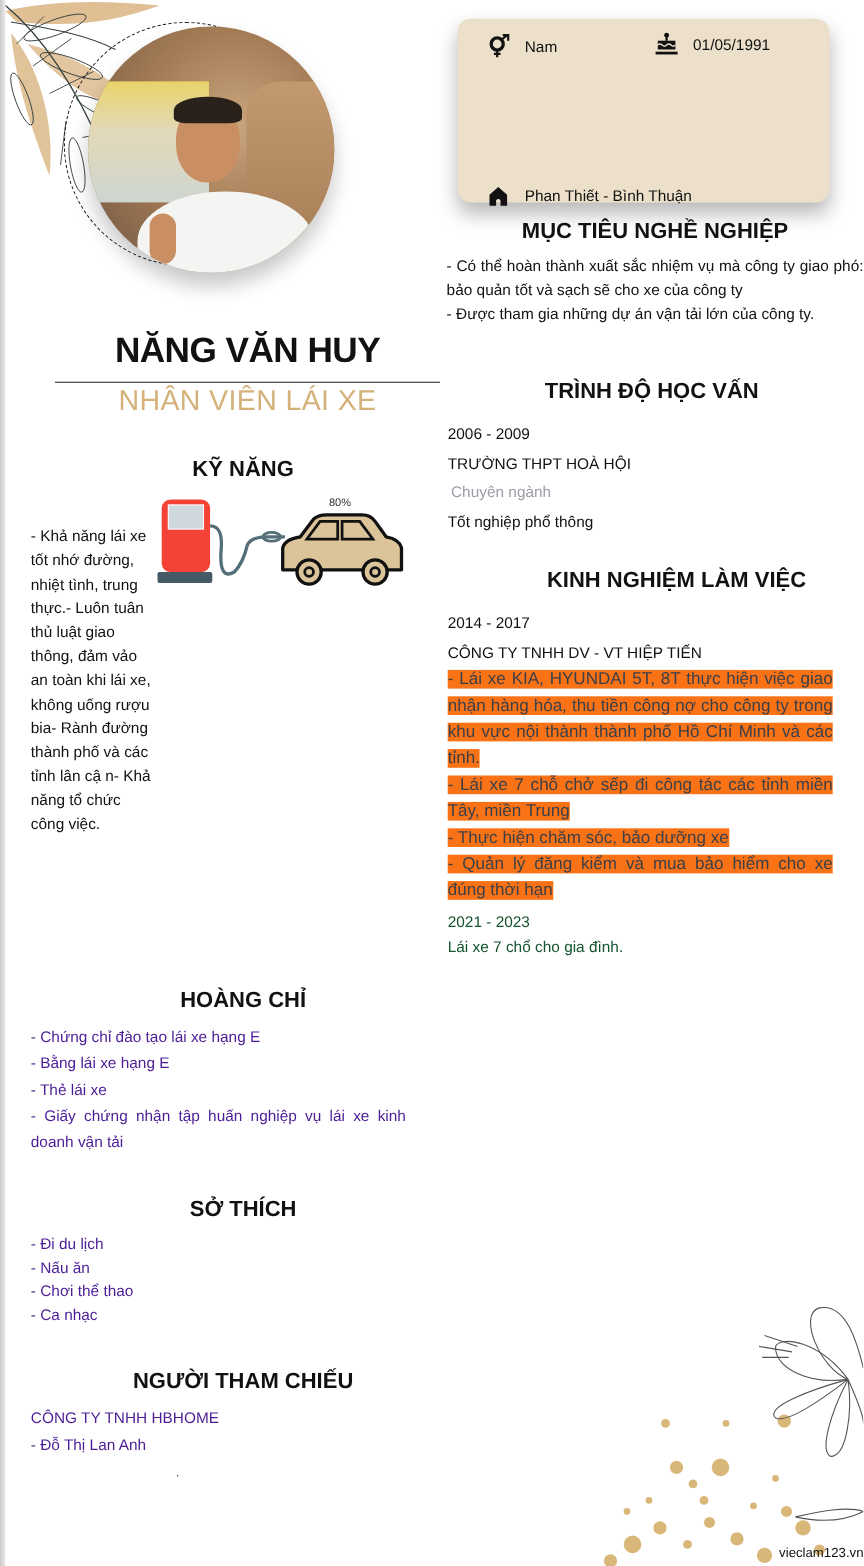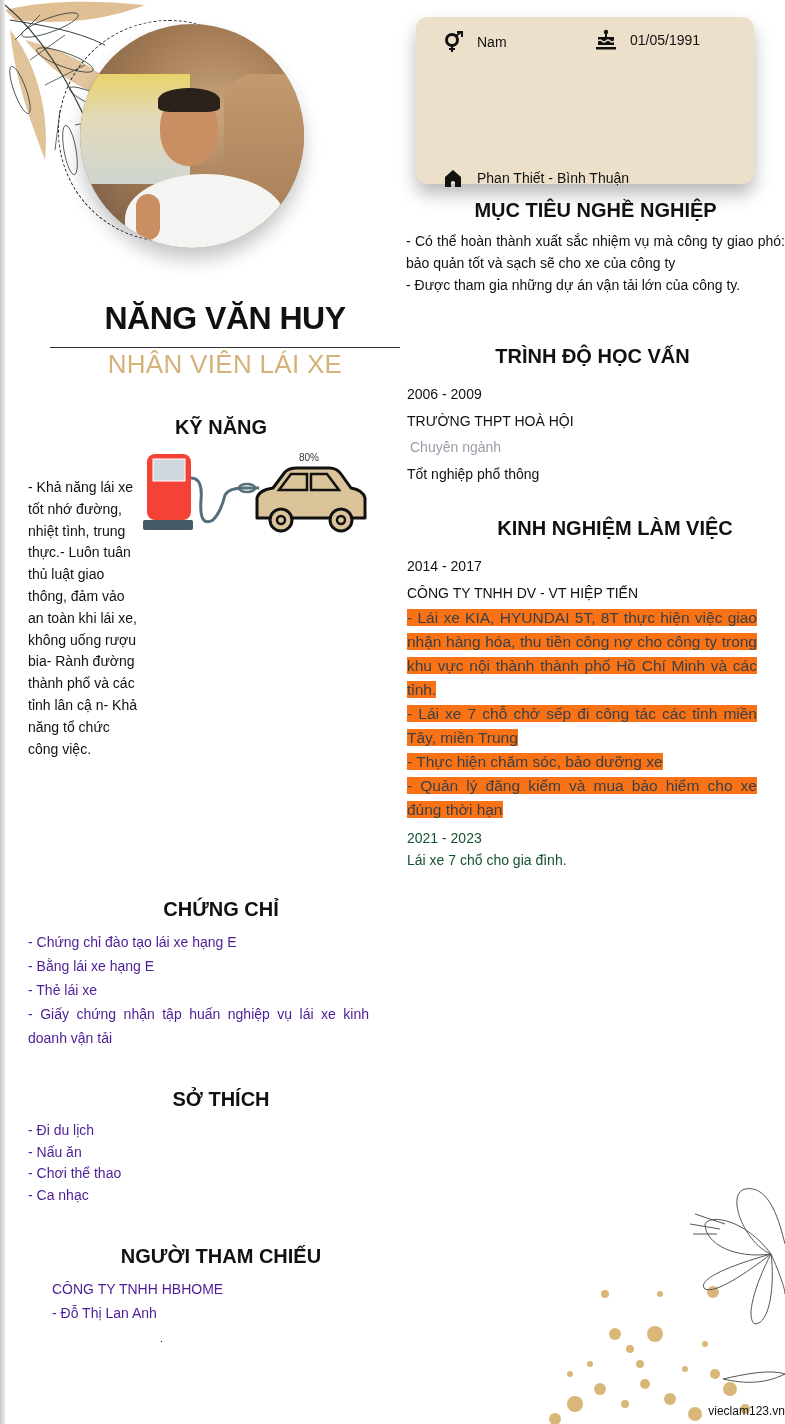--- a/index.html
+++ b/index.html
@@ -53,21 +53,21 @@
     .skills-text { position: absolute; left: 28px; top: 477px; width: 110px; font-size: 14px; line-height: 21.8px; color: #111; }
     .fuel-graphic { position: absolute; left: 143px; top: 450px; width: 230px; height: 85px; }
     .skill-pct { position: absolute; left: 299px; top: 452px; font-size: 10px; color: #333; }
 
     .cert-h { left: 50px; top: 898px; width: 342px; }
     .list { position: absolute; font-size: 14px; color: #4c1d95; }
     .cert-list { left: 28px; top: 930px; width: 341px; line-height: 24px; text-align: justify; }
     .hobby-h { left: 50px; top: 1088px; width: 342px; text-align: center; }
     .hobby-list { left: 28px; top: 1120px; line-height: 21.7px; }
     .ref-h { left: 50px; top: 1245px; width: 342px; }
-    .ref-list { left: 28px; top: 1277px; line-height: 24px; margin-left: 24px; }
+    .ref-list { left: 28px; top: 1277px; line-height: 24px; }
 
     .obj-h { left: 406px; top: 199px; width: 379px; }
     .obj-text { position: absolute; left: 406px; top: 230px; width: 379px; font-size: 14px; line-height: 22px; text-align: justify; color: #111; }
 
     .edu-h { left: 406px; top: 345px; width: 373px; }
     .edu-list { position: absolute; left: 407px; top: 381px; font-size: 14px; line-height: 26.7px; color: #111; }
     .edu-major { color: #9b9da8; padding-left: 3px; }
 
     .exp-h { left: 430px; top: 517px; width: 370px; }
     .exp-block { position: absolute; left: 407px; top: 553px; width: 350px; font-size: 14px; color: #111; }
@@ -189,21 +189,21 @@
     <div><span>- Lái xe 7 chỗ chở sếp đi công tác các tỉnh miền Tây, miền Trung</span></div>
     <div><span>- Thực hiện chăm sóc, bảo dưỡng xe</span></div>
     <div><span>- Quản lý đăng kiểm và mua bảo hiểm cho xe đúng thời hạn</span></div>
   </div>
 </div>
 <div class="exp-block2">
   <div>2021 - 2023</div>
   <div>Lái xe 7 chổ cho gia đình.</div>
 </div>
 
-<div class="section-h cert-h">CHỨNG CHỈ</div>
+<div class="section-h cert-h">HOÀNG CHỈ</div>
 <div class="list cert-list">
   <div>- Chứng chỉ đào tạo lái xe hạng E</div>
   <div>- Bằng lái xe hạng E</div>
   <div>- Thẻ lái xe</div>
   <div>- Giấy chứng nhận tập huấn nghiệp vụ lái xe kinh doanh vận tải</div>
 </div>
 
 <div class="section-h hobby-h">SỞ THÍCH</div>
 <div class="list hobby-list">
   <div>- Đi du lịch</div>

